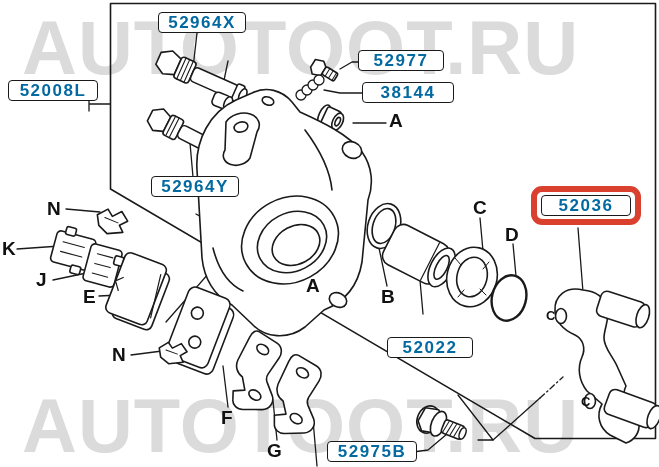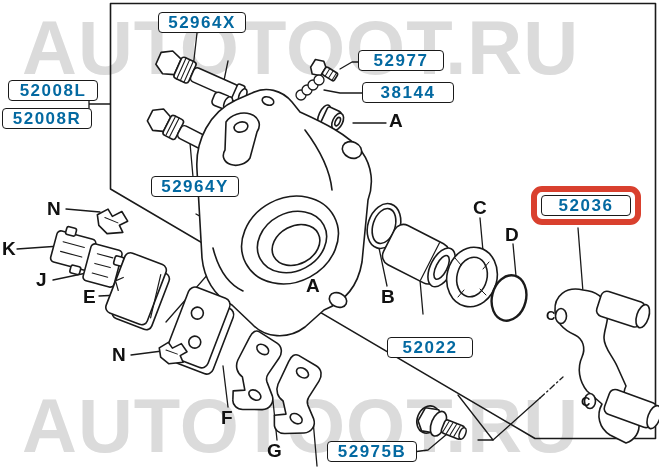--- a/index.html
+++ b/index.html
@@ -229,21 +229,20 @@
         <path d="M30,10 l-2,12 M34,10 l-2,12 M38,10 l-2,12 M42,10 l-2,12" stroke-width="1"></path>
         <ellipse cx="47" cy="16" rx="3" ry="6"></ellipse>
       </g>
     </g>
   </svg>
 
   <div class="plabel" style="left:158px;top:12px;width:82px;">52964X</div>
   <div class="plabel" style="left:358px;top:50px;width:80px;">52977</div>
   <div class="plabel" style="left:362px;top:82px;width:86px;">38144</div>
   <div class="plabel" style="left:8px;top:80px;width:84px;">52008L</div>
-  <div class="plabel" style="left:2px;top:108px;width:84px;">52008R</div>
   <div class="plabel" style="left:151px;top:176px;width:82px;">52964Y</div>
   <div class="plabel" style="left:387px;top:313px;width:80px;margin-top:24px;">52022</div>
   <div class="plabel" style="left:327px;top:441px;width:84px;">52975B</div>
 
   <div id="hl-52036">
     <div class="plabel" style="width:84px;">52036</div>
   </div>
 
   <div class="refletter" style="left:389px;top:111px;">A</div>
   <div class="refletter" style="left:306px;top:276px;">A</div>

